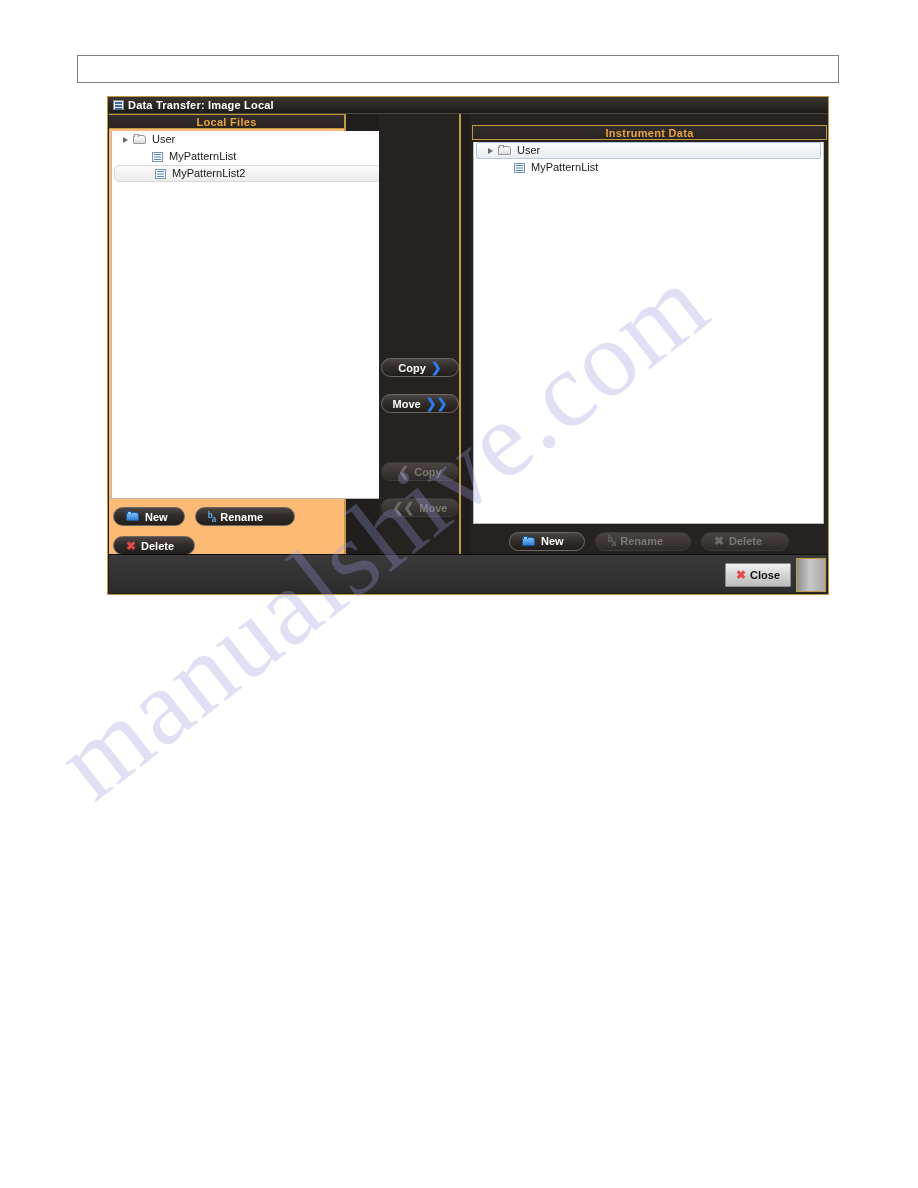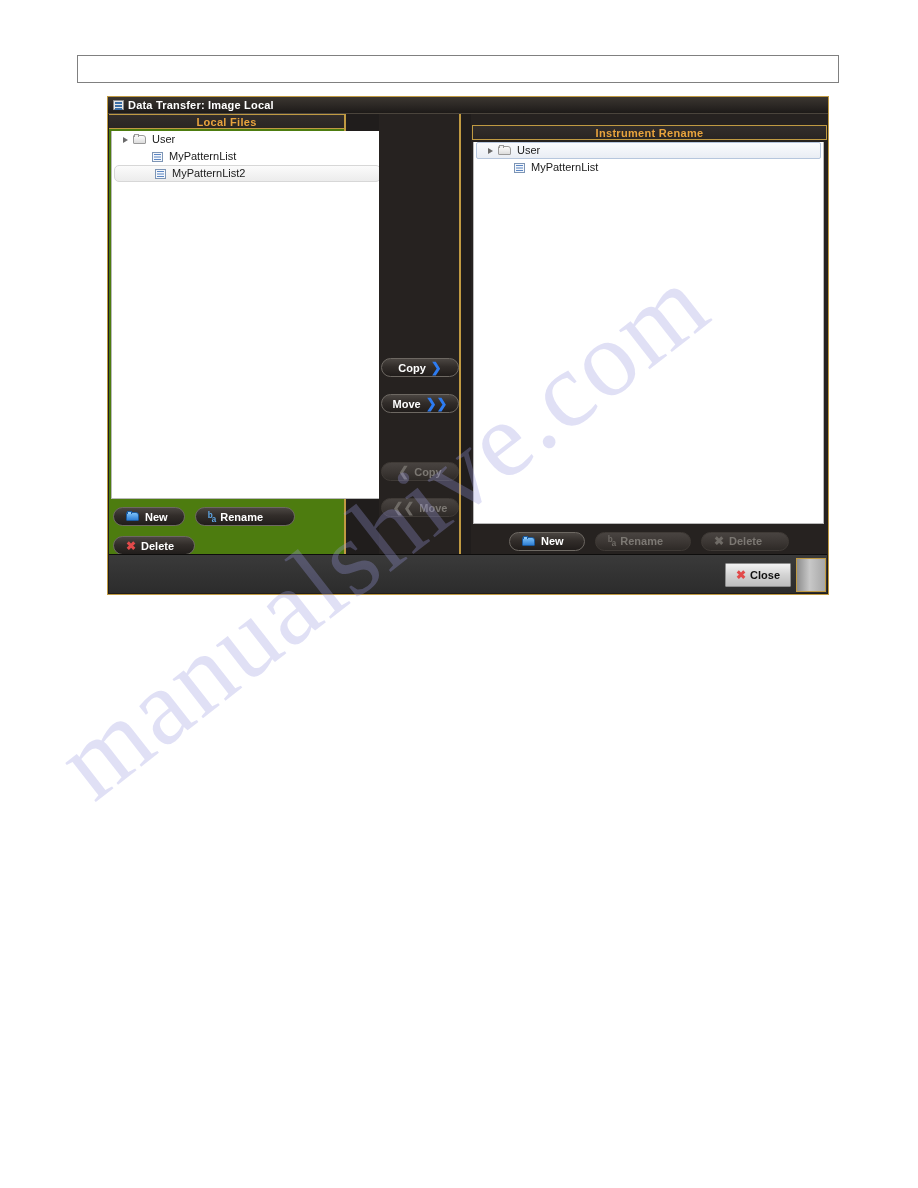--- a/index.html
+++ b/index.html
@@ -120,21 +120,21 @@
 
   
   #left-panel {
     position: absolute;
     left: 1px;
     top: 0px;
     width: 237px;
     height: 457px;
     border-right: 2px solid #c09a42;
     box-sizing: border-box;
-    background: #4d7c0f;
+    background: #fdba74;
   }
   
   #mid-column {
     position: absolute;
     left: 271px;
     top: 0px;
     width: 82px;
     height: 441px;
     background: #262220;
     border-right: 2px solid #c09a42;
@@ -501,21 +501,21 @@
         <span class="arrow dim">❮</span>
         <span>Copy</span>
       </div>
       <div id="btn-move-left" class="btn disabled">
         <span class="arrow dim">❮❮</span>
         <span>Move</span>
       </div>
     </div>
 
     <div id="right-panel">
-      <div class="panel-header">Instrument Rename</div>
+      <div class="panel-header">Instrument Data</div>
 
       <div id="right-file-list" class="file-list">
         <div class="tree-row selected-blue">
           <span class="expander"></span>
           <span class="folder-icon"></span>
           <span class="tree-label">User</span>
         </div>
         <div class="tree-row indent">
           <span class="list-icon"></span>
           <span class="tree-label">MyPatternList</span>

